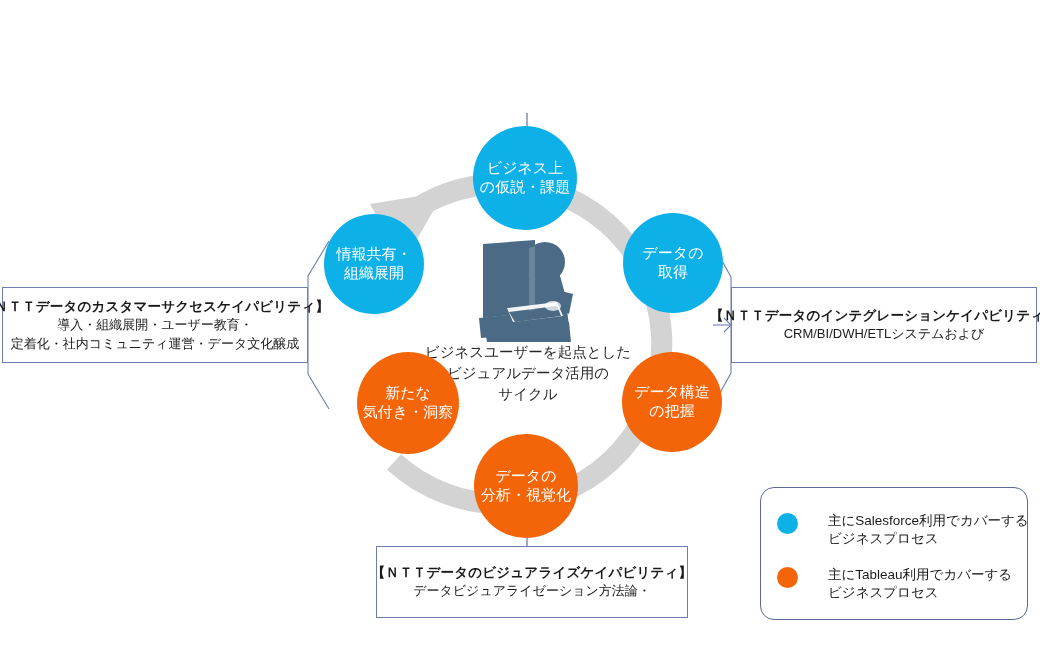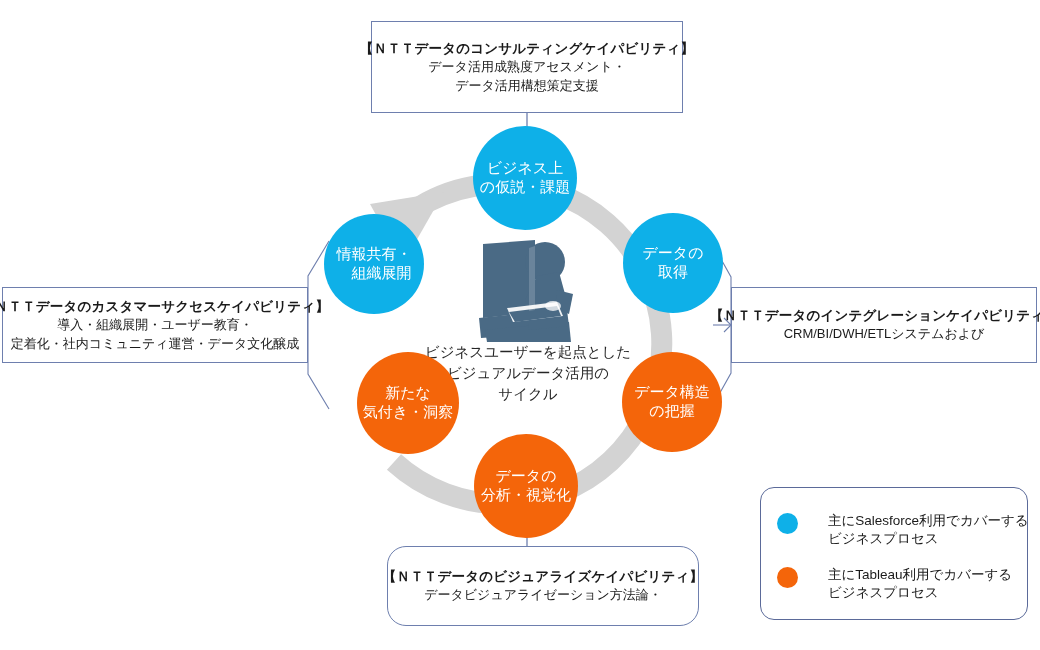--- a/index.html
+++ b/index.html
@@ -42,21 +42,21 @@
   }
   .callout .ln {
     font-size: 13px;
     white-space: nowrap;
     color: #1a1a1a;
   }
 
   #box-consulting   { left: 371px; top: 21px;  width: 312px; height: 92px; }
   #box-customer     { left: 2px;   top: 287px; width: 306px; height: 76px; }
   #box-integration  { left: 731px; top: 287px; width: 306px; height: 76px; }
-  #box-visualize    { left: 387px; top: 546px; width: 312px; height: 80px; border-radius: 19px; }
+  #box-visualize    { left: 376px; top: 546px; width: 312px; height: 72px; }
 
   
   .connector { position: absolute; z-index: 2; }
 
   
   #cycle {
     position: absolute;
     left: 318px;
     top: 118px;
     width: 420px;
@@ -79,21 +79,21 @@
     white-space: nowrap;
   }
   .node.blue   { background: #0eb0e8; }
   .node.orange { background: #f4650a; }
 
   #node-hypothesis { left: 473px; top: 126px; width: 104px; height: 104px; }
   #node-acquire    { left: 623px; top: 213px; width: 100px; height: 100px; }
   #node-structure  { left: 622px; top: 352px; width: 100px; height: 100px; }
   #node-analysis   { left: 474px; top: 434px; width: 104px; height: 104px; }
   #node-insight    { left: 324px; top: 352px; width: 102px; height: 102px; margin-left: 33px; }
-  #node-share      { left: 324px; top: 214px; width: 100px; height: 100px; text-align: right; }
+  #node-share      { left: 324px; top: 214px; width: 100px; height: 100px; }
 
   
   #center-illustration {
     position: absolute;
     left: 473px;
     top: 238px;
     width: 110px;
     height: 108px;
     z-index: 4;
   }
@@ -239,25 +239,20 @@
       <path d="M56 10 L62 8 L62 72 L56 73 Z" fill="#ffffff" opacity="0.18"></path>
     </g>
   </svg>
 
   <div id="center-caption">
     <div>ビジネスユーザーを起点とした</div>
     <div>ビジュアルデータ活用の</div>
     <div>サイクル</div>
   </div>
 
-  <div class="callout" id="box-consulting">
-    <div class="ttl">【ＮＴＴデータのコンサルティングケイパビリティ】</div>
-    <div class="ln">データ活用成熟度アセスメント・</div>
-    <div class="ln">データ活用構想策定支援</div>
-  </div>
 
   <div class="callout" id="box-customer">
     <div class="ttl">【ＮＴＴデータのカスタマーサクセスケイパビリティ】</div>
     <div class="ln">導入・組織展開・ユーザー教育・</div>
     <div class="ln">定着化・社内コミュニティ運営・データ文化醸成</div>
   </div>
 
   <div class="callout" id="box-integration">
     <div class="ttl">【ＮＴＴデータのインテグレーションケイパビリティ】</div>
     <div class="ln">CRM/BI/DWH/ETLシステムおよび</div>

